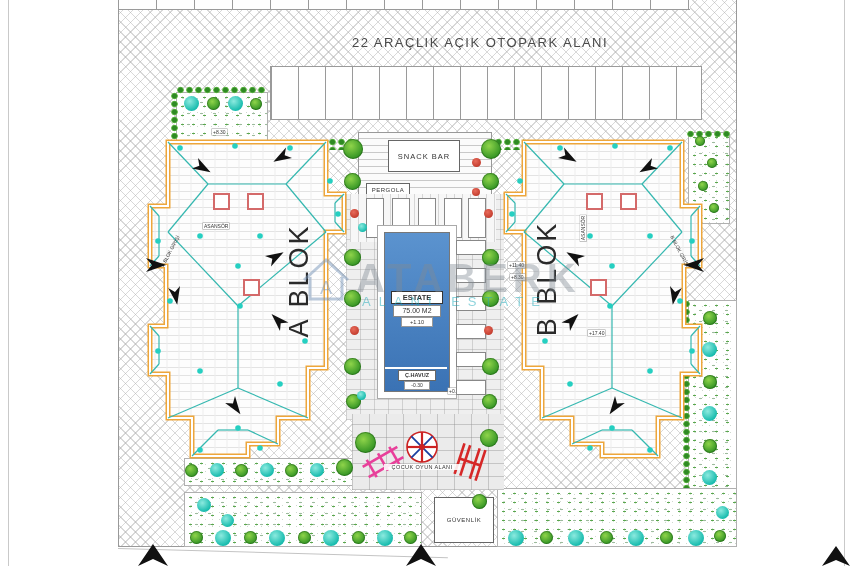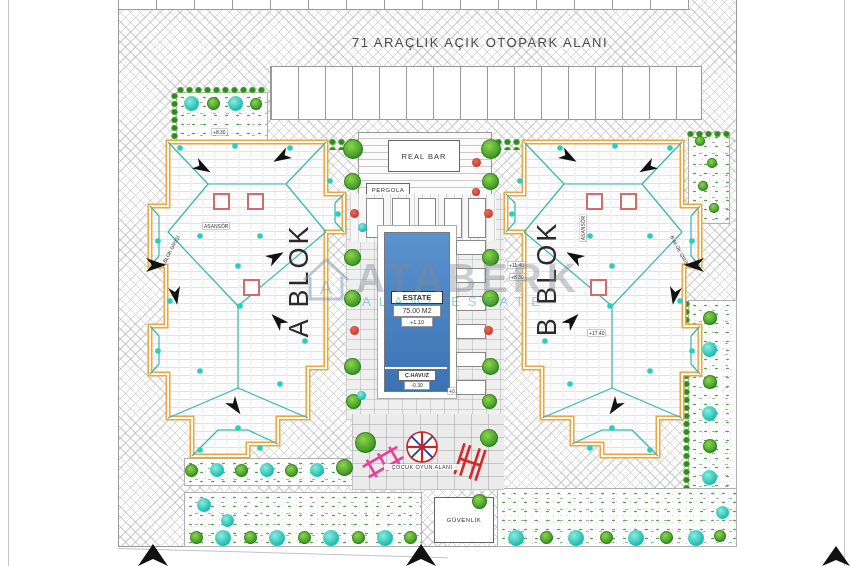--- a/index.html
+++ b/index.html
@@ -54,41 +54,41 @@
 <body>
 
 <div id="canvas">
 
   <div class="ab frame" style="left:8px;top:0;width:1px;height:566px;"></div>
   <div class="ab frame" style="left:844px;top:0;width:1px;height:566px;"></div>
 
   <div class="ab hb" style="left:118px;top:0;width:617px;height:546px;border-left:1px solid #999;border-right:1px solid #999;border-bottom:1px solid #999;"></div>
 
   <div class="ab stallsTop" style="left:118px;top:0;width:572px;height:9px;background-color:#fff;"></div>
-  <div class="ab lbl title" style="left:280px;top:35px;width:400px;">71 ARAÇLIK AÇIK OTOPARK ALANI</div>
+  <div class="ab lbl title" style="left:280px;top:35px;width:400px;">22 ARAÇLIK AÇIK OTOPARK ALANI</div>
   <div class="ab stalls" style="left:270px;top:66px;width:430px;height:52px;"></div>
 
   <div class="ab stip" style="left:176px;top:92px;width:90px;height:48px;"></div>
   <div class="ab hedge" style="left:176px;top:86px;width:90px;height:8px;"></div>
   <div class="ab hedge" style="left:170px;top:92px;width:8px;height:48px;"></div>
   <div class="ab hedge" style="left:328px;top:138px;width:30px;height:12px;"></div>
   <div class="ab hedge" style="left:494px;top:138px;width:30px;height:12px;"></div>
   <div class="ab stip" style="left:688px;top:132px;width:40px;height:90px;"></div>
   <div class="ab hedge" style="left:686px;top:130px;width:44px;height:9px;"></div>
   <div class="ab stip" style="left:688px;top:300px;width:47px;height:192px;"></div>
   <div class="ab hedge" style="left:682px;top:300px;width:8px;height:192px;"></div>
   <div class="ab stip" style="left:184px;top:458px;width:210px;height:26px;"></div>
   <div class="ab stip" style="left:184px;top:492px;width:236px;height:53px;"></div>
   <div class="ab stip" style="left:497px;top:488px;width:238px;height:57px;"></div>
 
   <div class="ab pave" style="left:346px;top:194px;width:158px;height:226px;"></div>
   <div class="ab pave2" style="left:352px;top:414px;width:152px;height:76px;"></div>
   <div class="ab deck" style="left:358px;top:132px;width:132px;height:62px;"></div>
   <div class="ab whitebox" style="left:388px;top:140px;width:70px;height:30px;">
-    <span class="lbl" style="position:static;font-size:7.5px;letter-spacing:1px;">REAL BAR</span>
+    <span class="lbl" style="position:static;font-size:7.5px;letter-spacing:1px;">SNACK BAR</span>
   </div>
   <div class="ab whitebox" style="left:366px;top:183px;width:42px;height:12px;border-width:.5px;">
     <span class="lbl" style="position:static;font-size:6px;letter-spacing:.5px;">PERGOLA</span>
   </div>
   <div class="ab ldeck" style="left:350px;top:194px;width:146px;height:48px;"></div>
   <div class="ab lounger" style="left:366px;top:198px;width:16px;height:38px;"></div>
   <div class="ab lounger" style="left:392px;top:198px;width:16px;height:38px;"></div>
   <div class="ab lounger" style="left:418px;top:198px;width:16px;height:38px;"></div>
   <div class="ab lounger" style="left:444px;top:198px;width:16px;height:38px;"></div>
   <div class="ab lounger" style="left:468px;top:198px;width:16px;height:38px;"></div>

